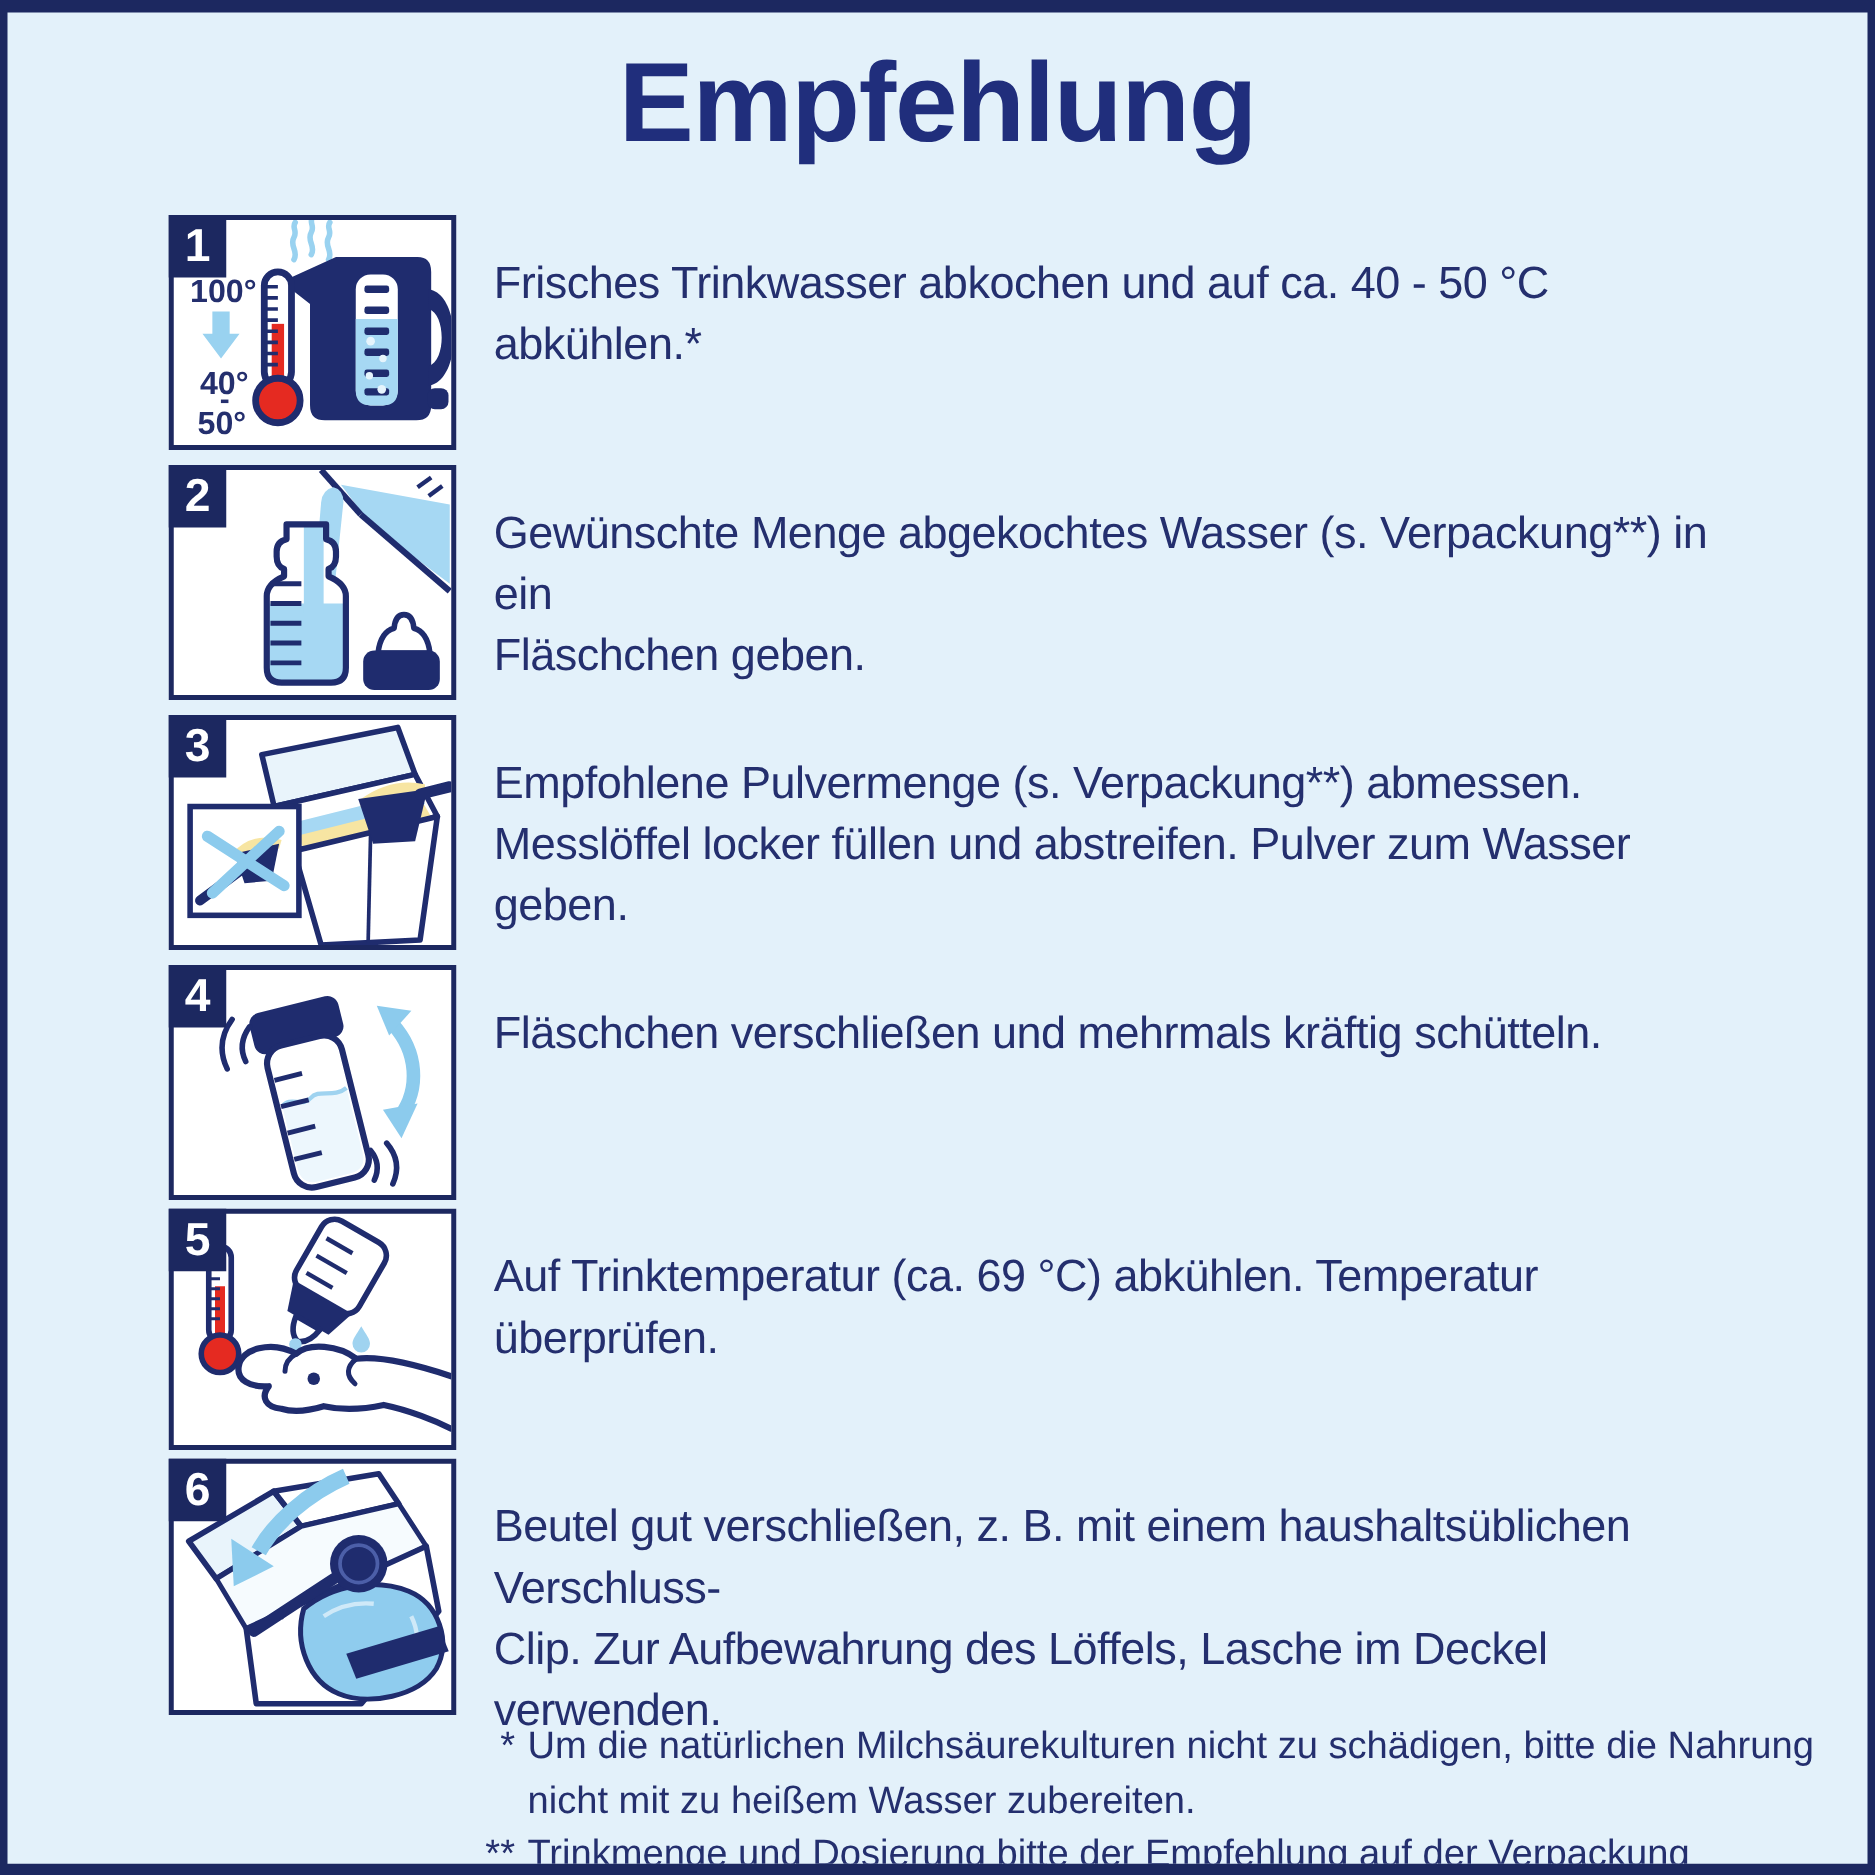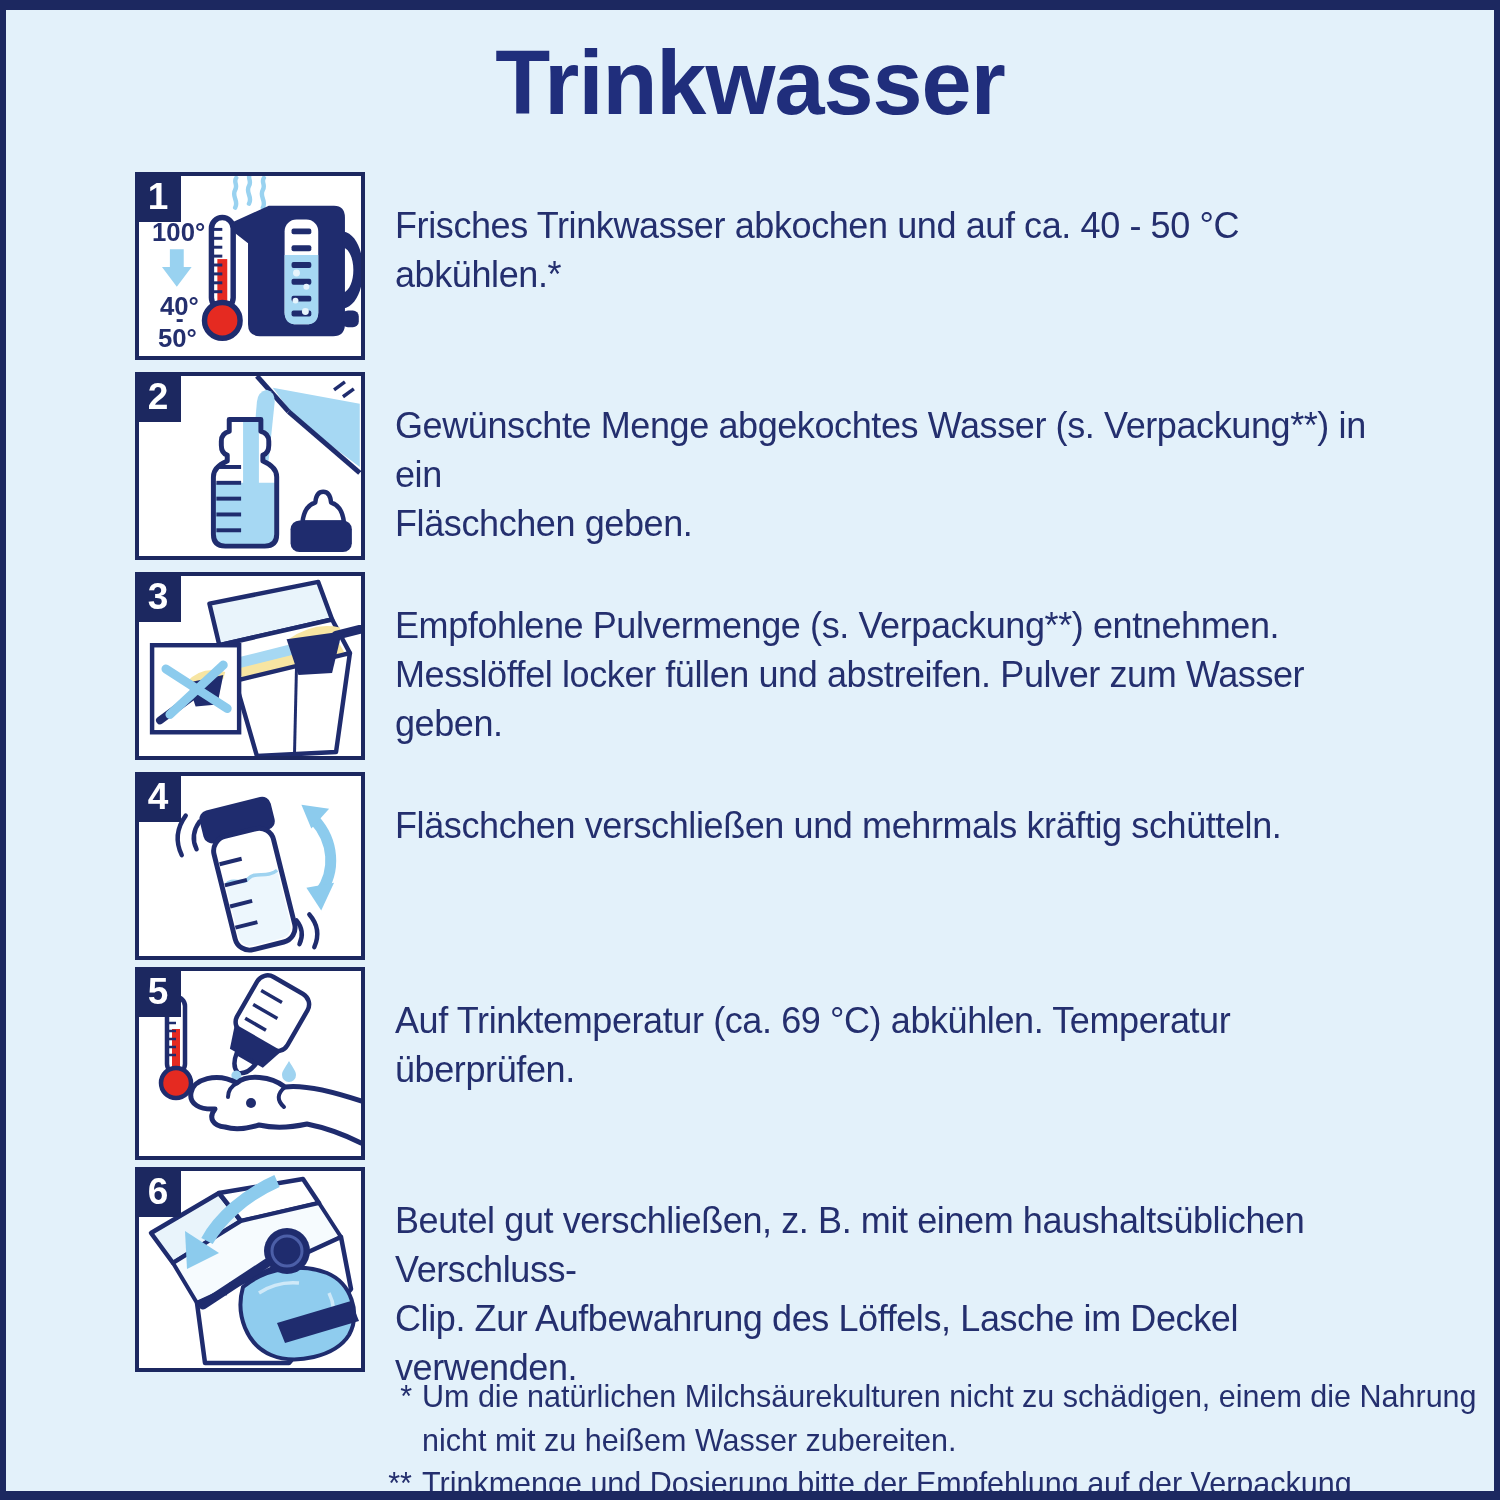--- a/index.html
+++ b/index.html
@@ -37,21 +37,21 @@
   .fn .fntext{white-space:pre-line;}
   .navyfill{fill:#1f2c6e;}
   .navyline{stroke:#1f2c6e;fill:none;}
   svg text{font-family:"Liberation Sans",sans-serif;font-weight:bold;fill:#242f6e;}
 </style>
 </head>
 <body>
 
 <div class="page">
 
-  <h1 class="title">Trinkwasser</h1>
+  <h1 class="title">Empfehlung</h1>
 
   <section class="step s1">
     <div class="iconbox">
       <svg viewBox="0 0 222 182">
         <g>
           <path d="M96,32 c4,-7 -4,-11 0,-18 c3,-5 -2,-8 1,-12" stroke="#99d2f0" stroke-width="4.5" fill="none" stroke-linecap="round"></path>
           <path d="M110,28 c4,-7 -4,-11 0,-18 c3,-5 -2,-8 1,-12" stroke="#99d2f0" stroke-width="4.5" fill="none" stroke-linecap="round"></path>
           <path d="M124,32 c4,-7 -4,-11 0,-18 c3,-5 -2,-8 1,-12" stroke="#99d2f0" stroke-width="4.5" fill="none" stroke-linecap="round"></path>
         </g>
         <g>
@@ -165,21 +165,21 @@
           <g stroke="#8ccbed" stroke-width="9" stroke-linecap="round">
             <line x1="26" y1="94" x2="88" y2="134"></line>
             <line x1="84" y1="90" x2="30" y2="140"></line>
           </g>
         </g>
       </svg>
       <div class="badge">
           <span>3</span>
         </div>
     </div>
-    <p class="steptext">Empfohlene Pulvermenge (s. Verpackung**) entnehmen.
+    <p class="steptext">Empfohlene Pulvermenge (s. Verpackung**) abmessen.
 Messlöffel locker füllen und abstreifen. Pulver zum Wasser geben.</p>
   </section>
 
   <section class="step s4">
     <div class="iconbox">
       <svg viewBox="0 0 222 182">
         <g transform="rotate(-14 112 105)">
           <rect x="76" y="26" width="74" height="34" rx="9" class="navyfill"></rect>
           <rect x="82" y="56" width="62" height="118" rx="15" fill="#ffffff" stroke="#1f2c6e" stroke-width="5"></rect>
           <path d="M86,104 C94,97 102,109 110,103 C118,97 128,108 140,102 L140,156 Q140,170 126,170 L100,170 Q86,170 86,156 Z" fill="#edf7fd"></path>
@@ -286,21 +286,21 @@
           <span>6</span>
         </div>
     </div>
     <p class="steptext">Beutel gut verschließen, z. B. mit einem haushaltsüblichen Verschluss-
 Clip. Zur Aufbewahrung des Löffels, Lasche im Deckel verwenden.</p>
   </section>
 
   <div class="footnotes">
     <div class="fn">
       <span class="marker">*</span>
-      <span class="fntext">Um die natürlichen Milchsäurekulturen nicht zu schädigen, einem die Nahrung
+      <span class="fntext">Um die natürlichen Milchsäurekulturen nicht zu schädigen, bitte die Nahrung
 nicht mit zu heißem Wasser zubereiten.</span>
     </div>
     <div class="fn">
       <span class="marker">**</span>
       <span class="fntext">Trinkmenge und Dosierung bitte der Empfehlung auf der Verpackung entnehmen.</span>
     </div>
   </div>
 
 </div>
 

